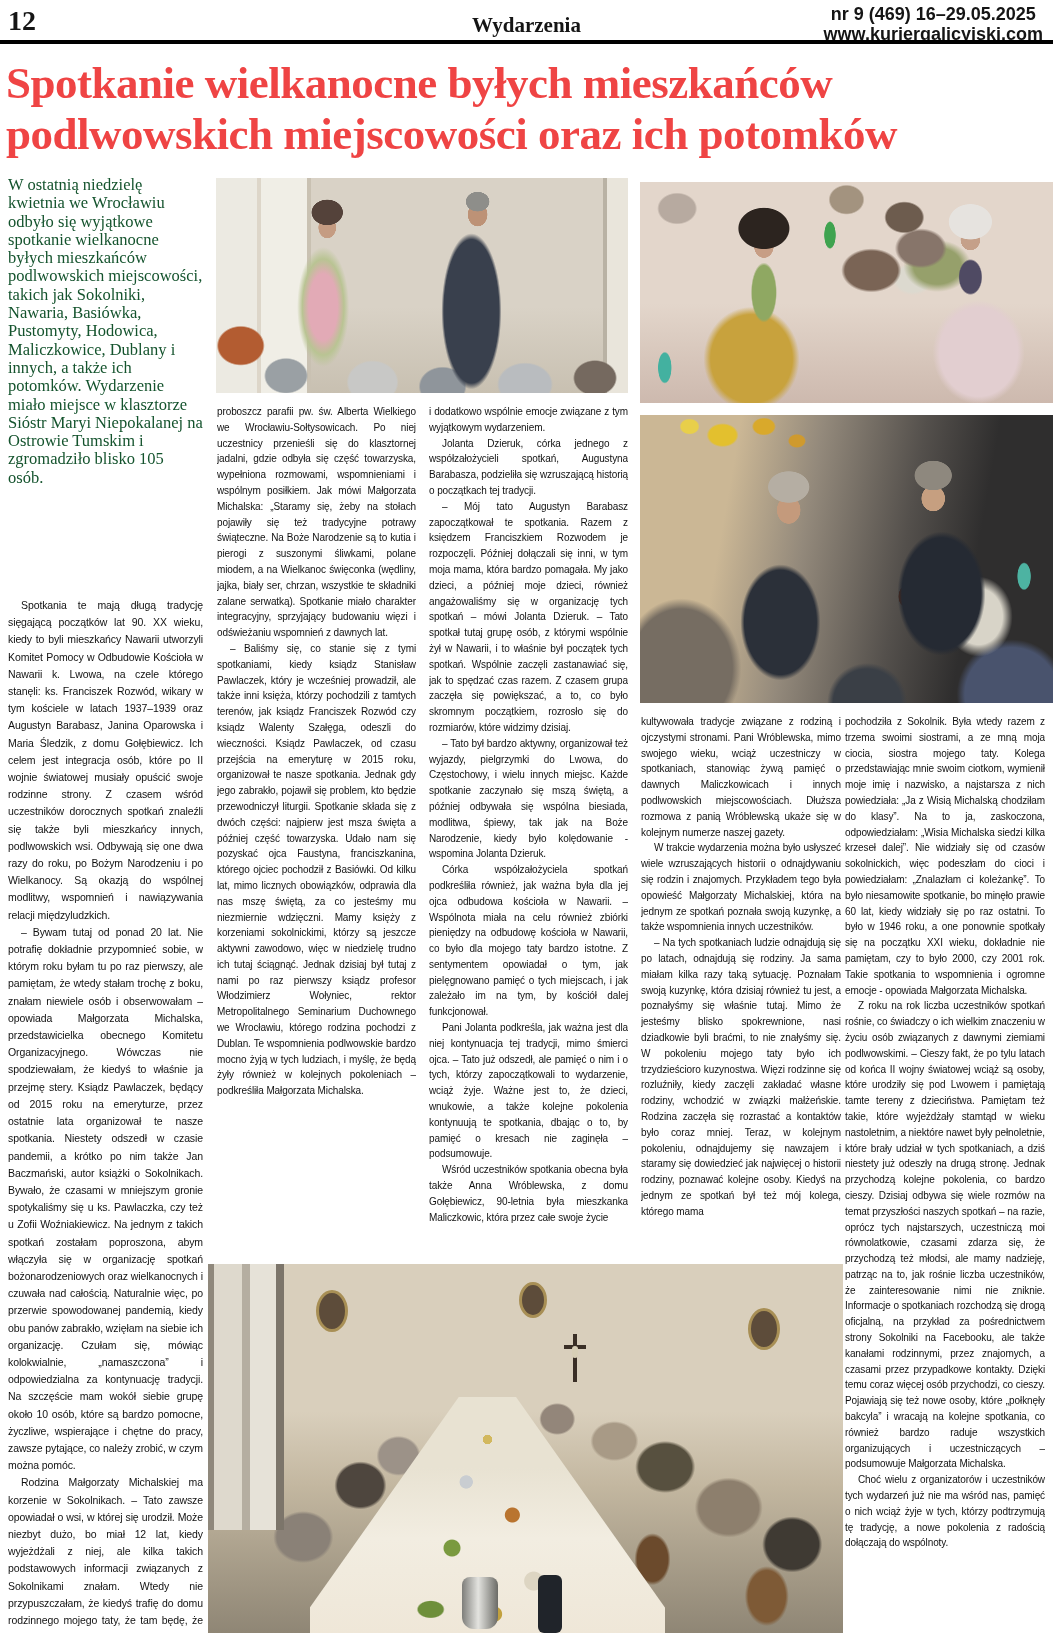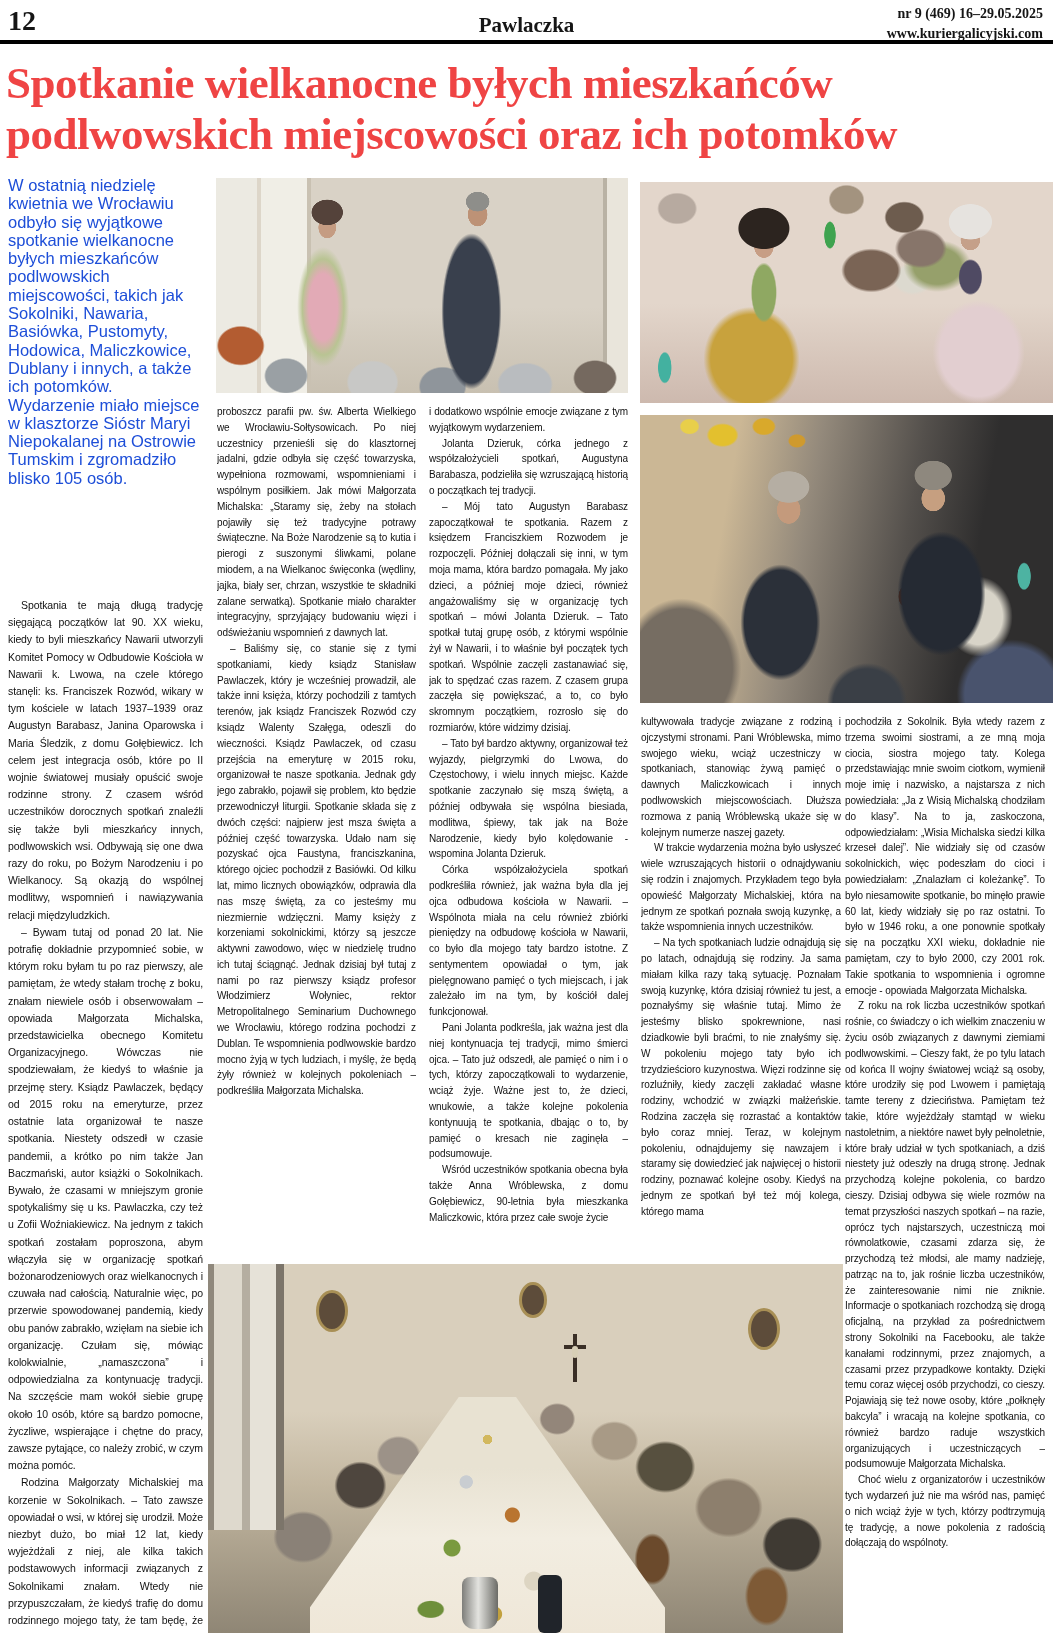--- a/index.html
+++ b/index.html
@@ -4,33 +4,33 @@
 <style>
   html,body{margin:0;padding:0;background:#ffffff;}
   .page{position:relative;width:1053px;height:1633px;background:#ffffff;overflow:hidden;
         font-family:"Liberation Sans",sans-serif;color:#151515;}
 
   
   .page-number{position:absolute;left:8px;top:6px;font-family:"Liberation Serif",serif;
                font-weight:700;font-size:28px;line-height:30px;}
   .section-title{position:absolute;left:0;right:0;top:13px;text-align:center;
                  font-family:"Liberation Serif",serif;font-weight:700;font-size:21px;}
-  .issue-block{position:absolute;right:10px;top:4px;text-align:right;
-               font-family:Liberation Serif, serif;font-weight:700;font-size:14px;line-height:20px;}
+  .issue-block{position:absolute;right:10px;top:4px;text-align:center;
+               font-family:Liberation Sans, sans-serif;font-weight:700;font-size:18px;line-height:20px;}
   .top-rule{position:absolute;left:0;right:0;top:40px;height:4px;background:#000;}
 
   
   .headline{position:absolute;left:6px;top:58px;width:1045px;
             font-family:"Liberation Serif",serif;font-weight:700;
             font-size:45px;line-height:51px;letter-spacing:-0.5px;color:#ef4444;}
 
   
   .lead{position:absolute;left:8px;top:176px;width:195px;
-        font-family:Liberation Sans, sans-serif;font-size:16.5px;line-height:18.3px;
-        color:#1d4ed8;overflow:hidden;height:350px;}
+        font-family:Liberation Serif, serif;font-size:16.5px;line-height:18.3px;
+        color:#14532d;overflow:hidden;height:350px;}
   .byline{position:absolute;left:8px;top:528px;width:192px;
           border-top:1.5px solid #1a1a1a;border-bottom:1.5px solid #1a1a1a;
           padding:5px 0 6px;font-weight:700;font-size:12.5px;line-height:15px;
           letter-spacing:0.2px;}
   .colbody{position:absolute;text-align:justify;overflow:hidden;color:#111;
            font-size:10px;line-height:15.8px;letter-spacing:-0.1px;}
   .colbody p{margin:0;text-indent:13px;}
   .colbody p.cont{text-indent:0;}
   .col1{left:8px;top:597px;width:195px;height:1036px;font-size:10.5px;line-height:17.2px;}
   .col2{left:217px;top:404px;width:199px;height:856px;}
@@ -136,21 +136,21 @@
   .bq-jug{position:absolute;left:40%;bottom:1%;width:36px;height:52px;border-radius:8px 8px 12px 12px;
     background:linear-gradient(90deg,#7e7e7a,#e3e3df 45%,#6b6b66);}
   .bq-bottle{position:absolute;left:52%;bottom:0;width:24px;height:58px;border-radius:6px;background:#20242a;}
 </style>
 </head>
 <body>
 
 <div class="page">
 
   <div class="page-number">12</div>
-  <div class="section-title">Pawlaczka</div>
+  <div class="section-title">Wydarzenia</div>
   <div class="issue-block">
     <div>nr 9 (469) 16–29.05.2025</div>
     <div>www.kuriergalicyjski.com</div>
   </div>
   <div class="top-rule"></div>
 
   <h1 class="headline" style="margin:0;">Spotkanie wielkanocne byłych mieszkańców podlwowskich miejscowości oraz ich potomków</h1>
 
   <div class="photo photo-speaker" title="Mężczyzna w ciemnej marynarce przemawia przez mikrofon, obok stoi kobieta w kwiecistej bluzce; przed nimi siedzący uczestnicy spotkania."></div>
   <div class="photo photo-two-women" title="Dwie starsze kobiety przy stole – jedna w musztardowym żakiecie z zielonym szalem, druga o siwych włosach w jasnym swetrze."></div>

